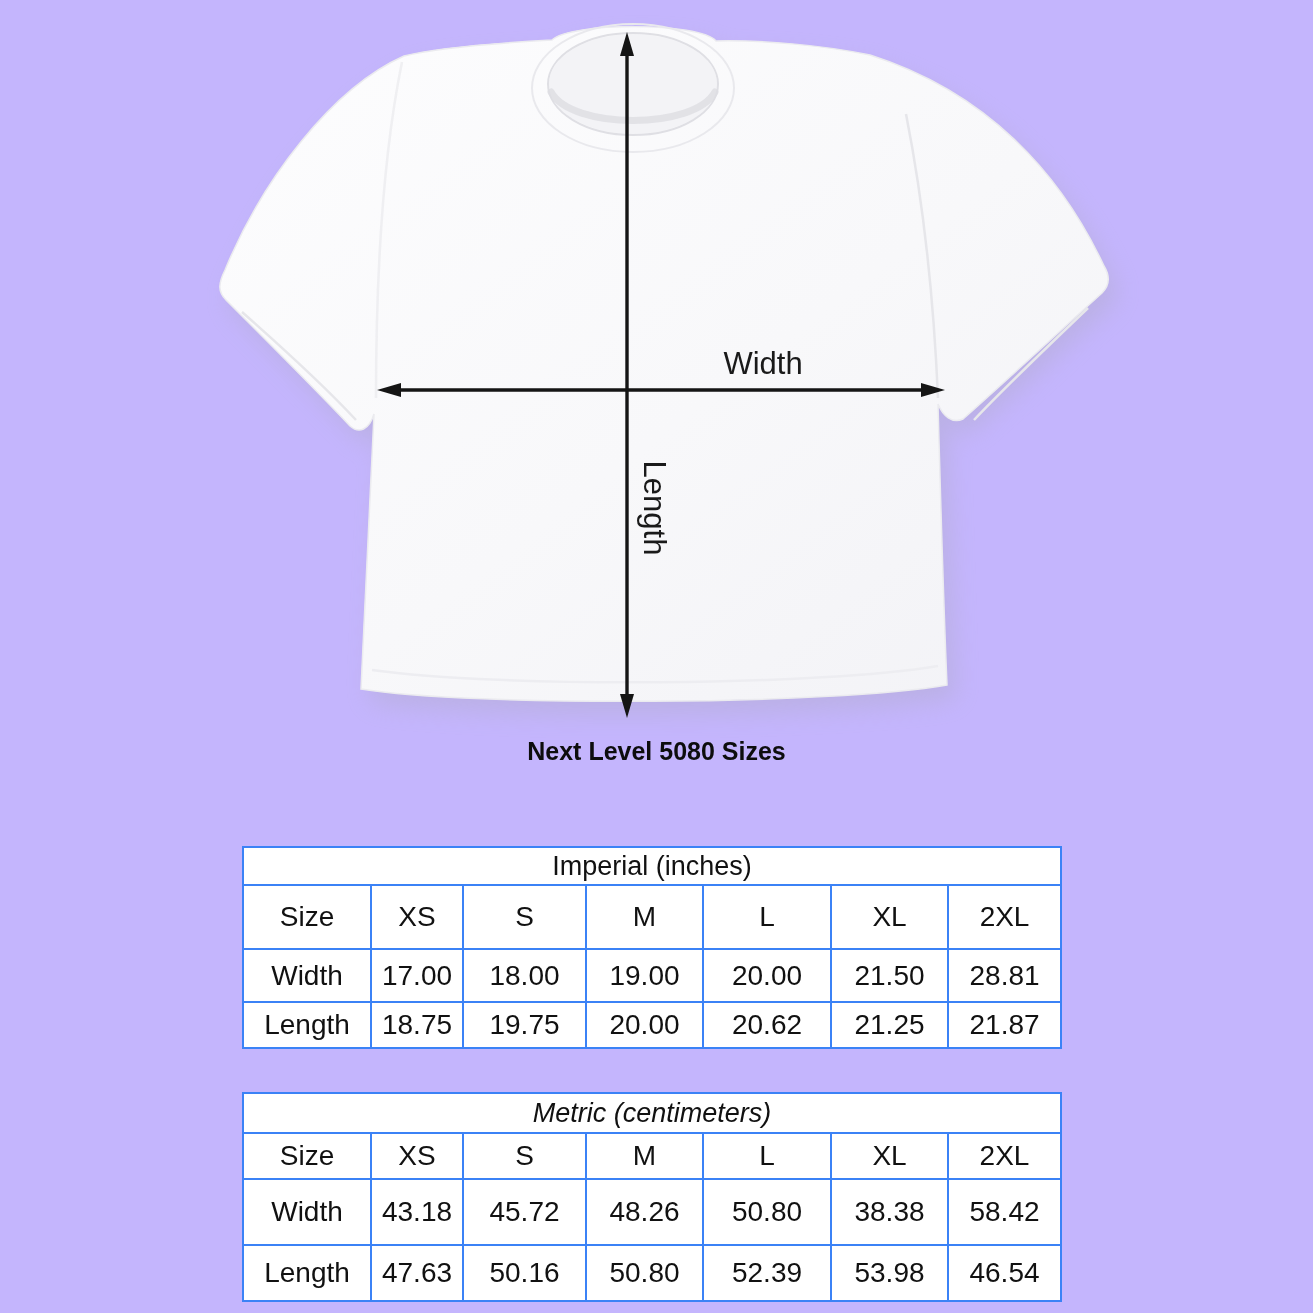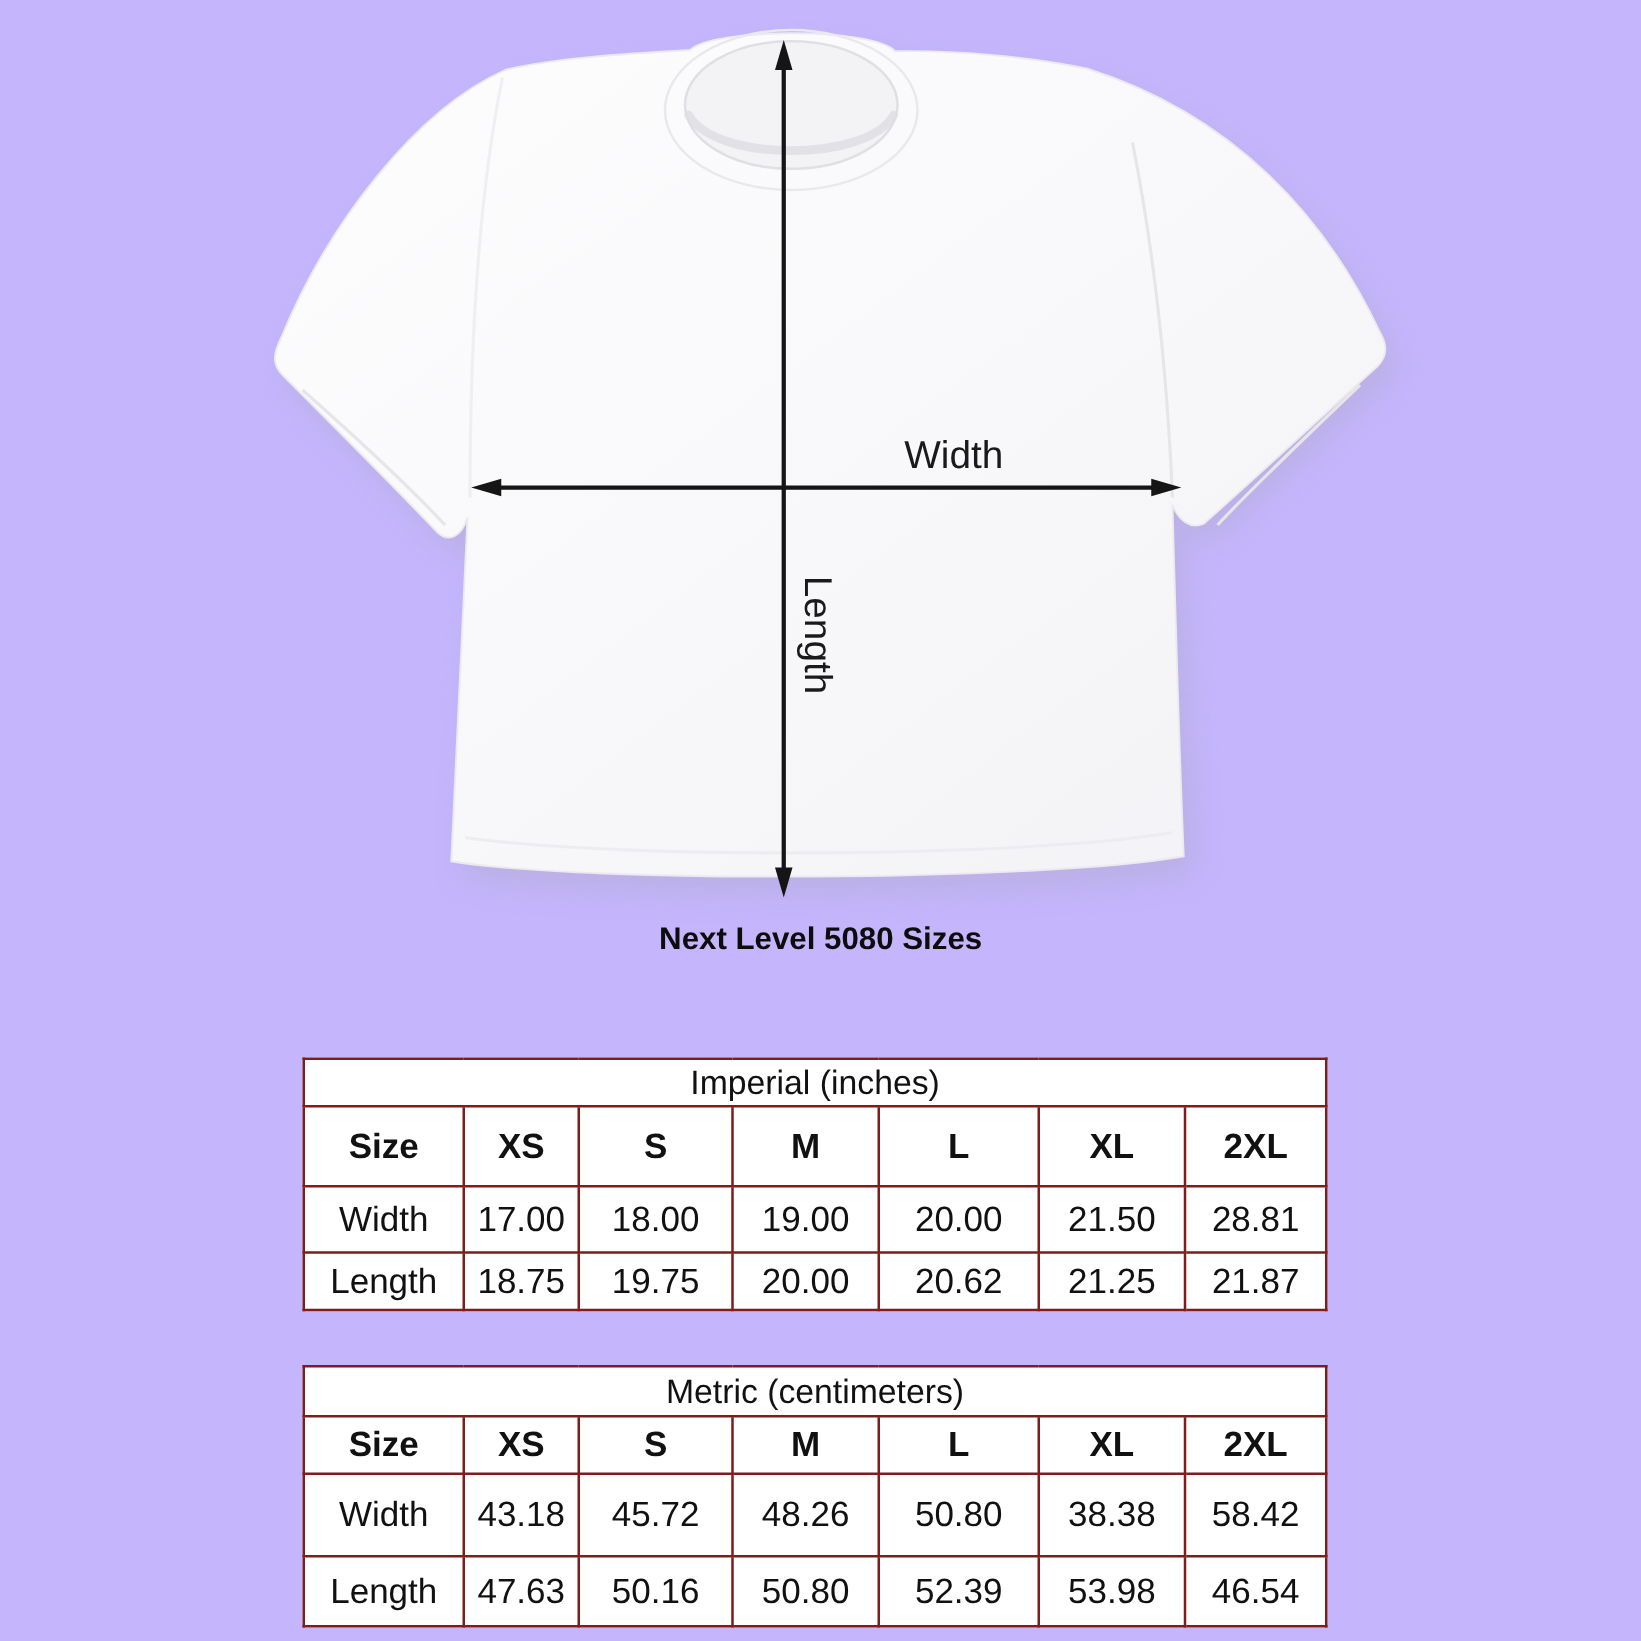--- a/index.html
+++ b/index.html
@@ -15,30 +15,30 @@
   .note{
     position:absolute;left:150px;top:777px;width:1004px;
     font-size:23.5px;line-height:32px;color:#222;
   }
   .note .l1{text-align:justify;text-align-last:justify;}
   .note .l2{text-align:left;}
   table.size-table{
     position:absolute;left:242px;width:818px;border-collapse:collapse;
     table-layout:fixed;font-size:28px;color:#111;background:#fff;
   }
-  table.size-table td{border:2px solid #7f1d1d;text-align:center;padding:0;overflow:hidden;}
+  table.size-table td{border:2px solid #3b82f6;text-align:center;padding:0;overflow:hidden;}
   table.size-table td.tbl-title{font-size:27px;font-weight:normal;}
-  table.size-table tr.hdr td{font-weight:bold;border-radius:26px;}
+  table.size-table tr.hdr td{font-weight:normal;border-radius:26px;}
   #imperial-table{top:846px;}
   #metric-table{top:1092px;}
   #imperial-table tr.title-row td{height:36px;}
   #imperial-table tr.hdr td{height:62px;}
   #imperial-table tr.r-width td{height:51px;}
   #imperial-table tr.r-length td{height:44px;}
-  #metric-table tr.title-row td{height:38px;}
+  #metric-table tr.title-row td{height:38px;font-style:italic;}
   #metric-table tr.hdr td{height:44px;}
   #metric-table tr.r-width td{height:64px;}
   #metric-table tr.r-length td{height:54px;}
 </style>
 </head>
 <body>
 
 <div class="page">
 
   <div class="shirt-wrap">

